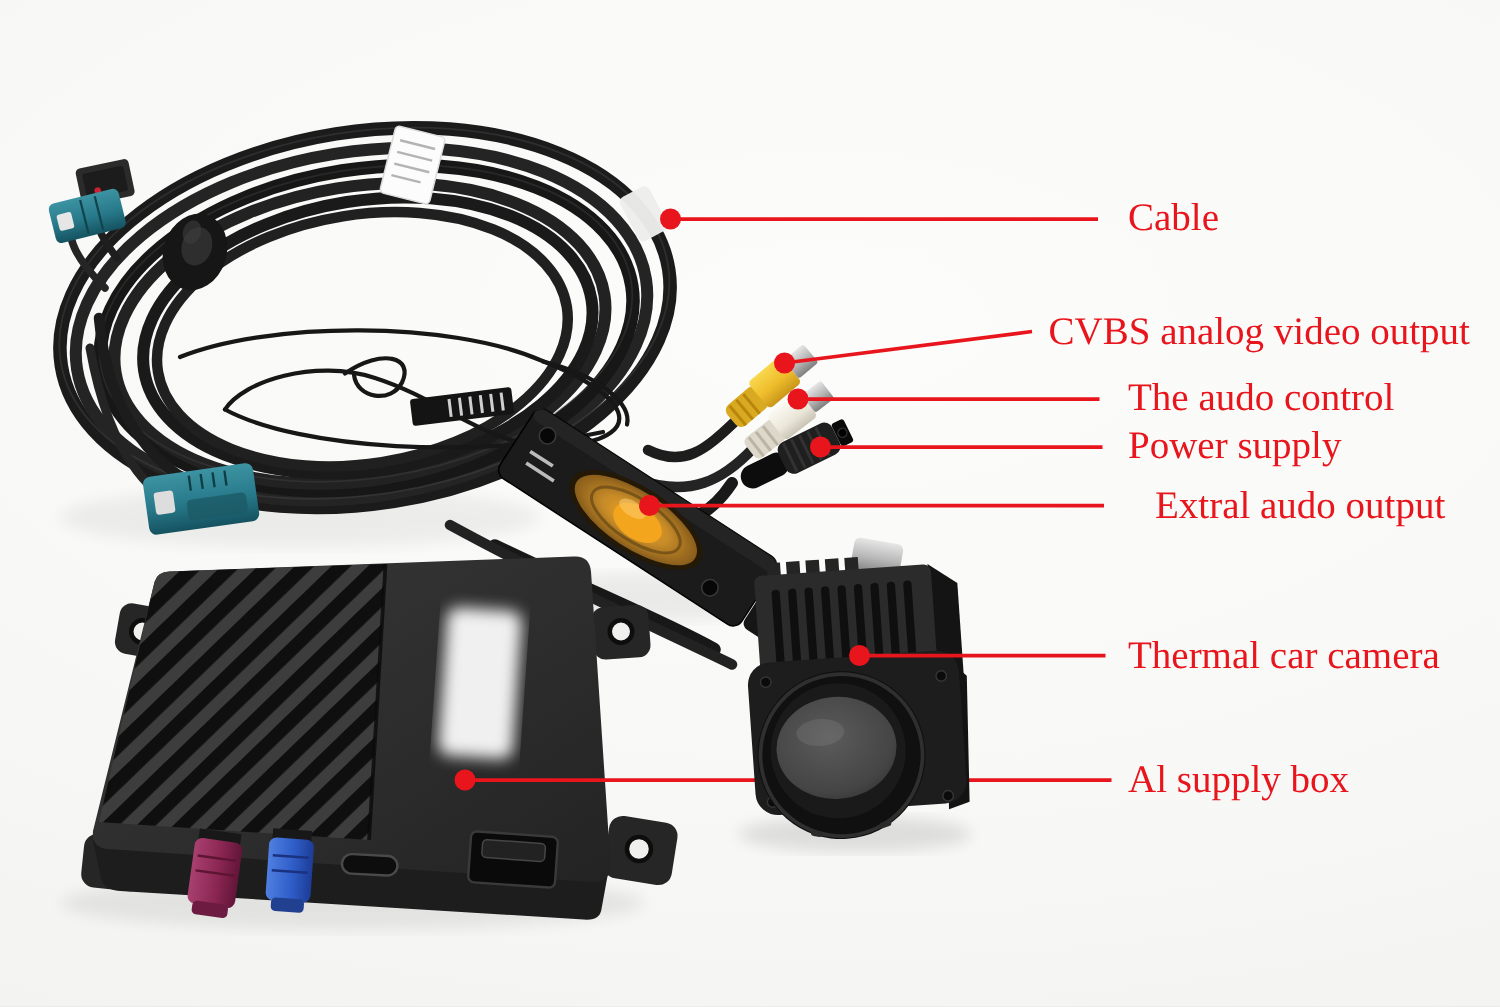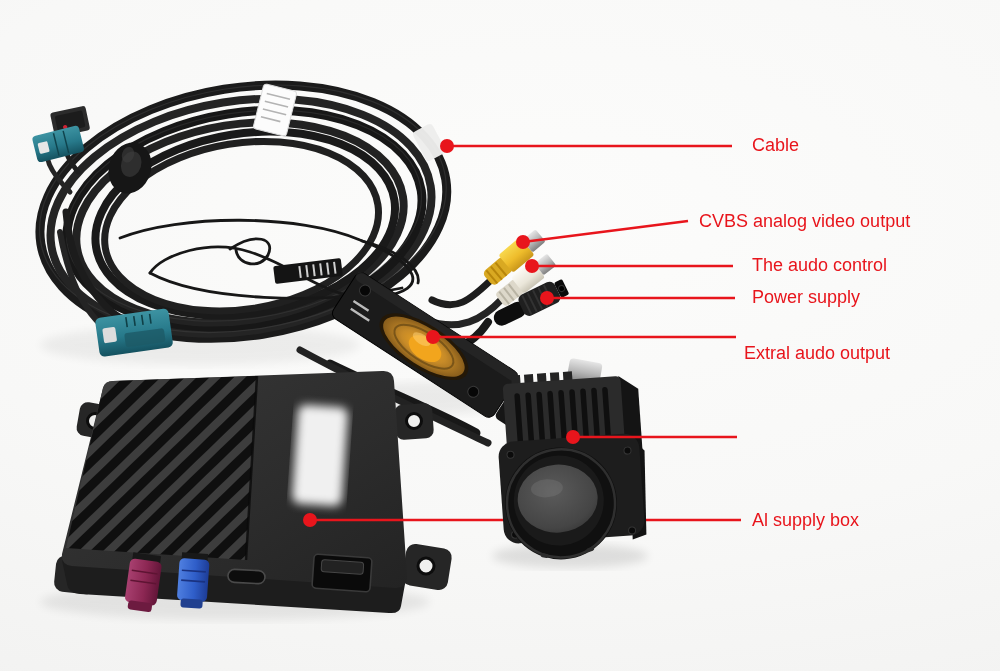--- a/index.html
+++ b/index.html
@@ -3,28 +3,28 @@
 <meta charset="utf-8">
 <style>
   html,body{margin:0;padding:0;background:#e9e9e9;}
   .stage{
     position:relative;width:1000px;height:671px;overflow:hidden;
     background:radial-gradient(ellipse 130% 95% at 55% 32%, #fcfcfb 0%, #f8f8f7 50%, #f0f0ef 100%);
     font-family:"Liberation Sans", sans-serif;
   }
   .scene{position:absolute;left:0;top:0;width:1000px;height:671px;display:block;}
   .callout{
-    position:absolute;color:#e8151c;font-size:18px;line-height:28px;
-    letter-spacing:0px;white-space:nowrap;font-weight:400;
+    position:absolute;color:#e8151c;font-size:26px;line-height:28px;
+    letter-spacing:0px;white-space:nowrap;font-weight:400;font-family:Liberation Serif, serif;
   }
   .lbl-cable{left:752px;top:131px;}
   .lbl-cvbs{left:699px;top:207px;}
   .lbl-audio{left:752px;top:251px;}
   .lbl-power{left:752px;top:283px;text-align:center;}
-  .lbl-extra{left:744px;top:323px;margin-top:16px;}
+  .lbl-extra{left:770px;top:323px;}
   .lbl-camera{left:752px;top:423px;}
   .lbl-box{left:752px;top:506px;}
 </style>
 </head>
 <body>
 
 <div class="stage">
 
 <svg class="scene" viewBox="0 0 1000 671" xmlns="http://www.w3.org/2000/svg">
   <defs>
@@ -357,15 +357,16 @@
     <line x1="573" y1="437" x2="737" y2="437" stroke="#e8151c" stroke-width="2.5"></line>
     <circle cx="573" cy="437" r="7" fill="#e8151c"></circle>
   </g>
 </svg>
 
 <div class="callout lbl-cable">Cable</div>
 <div class="callout lbl-cvbs">CVBS analog video output</div>
 <div class="callout lbl-audio">The audo control</div>
 <div class="callout lbl-power">Power supply</div>
 <div class="callout lbl-extra">Extral audo output</div>
+<div class="callout lbl-camera">Thermal car camera</div>
 <div class="callout lbl-box">Al supply box</div>
 
 </div>
 
 </body></html>

